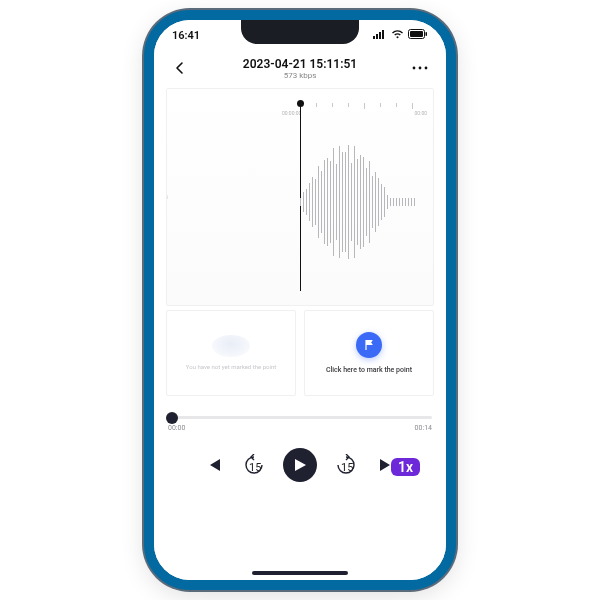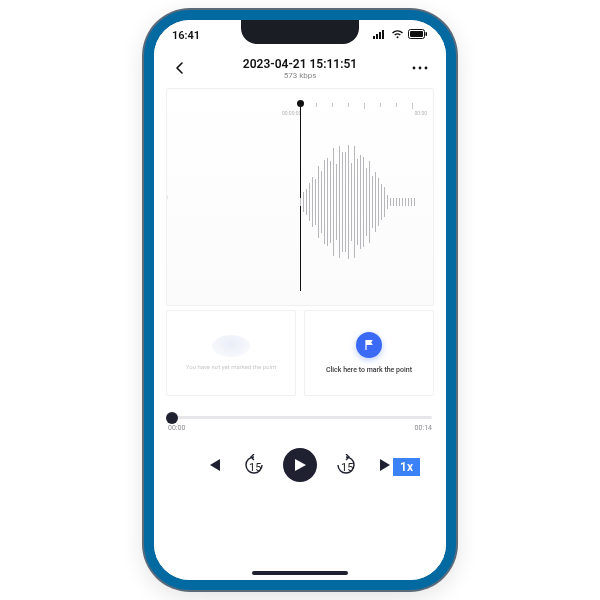--- a/index.html
+++ b/index.html
@@ -68,21 +68,21 @@
   .flag-btn { width:26px; height:26px; border-radius:50%; background:#3a6af6; display:flex; align-items:center; justify-content:center; box-shadow:0 2px 6px rgba(58,106,246,0.35); }
   .mark-txt { font-size:7px; color:#3b3b3f; margin-top:8px; font-weight:500; }
   .progress-wrap { margin-top:20px; padding:0 2px; }
   .track { position:relative; height:3px; background:#e7e7ea; border-radius:2px; }
   .thumb { position:absolute; left:0; top:50%; transform:translate(-2px,-50%); width:12px; height:12px; border-radius:50%; background:#1f2130; }
   .time-row { display:flex; justify-content:space-between; font-size:7px; color:#8b8b92; margin-top:5px; }
   .controls { display:flex; align-items:center; justify-content:center; gap:18px; margin-top:16px; }
   .ctrl { width:22px; height:22px; display:flex; align-items:center; justify-content:center; color:#1f2130; position:relative; }
   .ctrl svg { display:block; }
   .play { width:34px; height:34px; border-radius:50%; background:#1f2130; color:#fff; }
-  .speed-pill { position:absolute; right:14px; bottom:0; height:18px; padding:0 7px; border-radius:0; background:#3b82f6; color:#fff; font-size:12px; font-weight:600; display:flex; align-items:center; }
+  .speed-pill { position:absolute; right:14px; bottom:0; height:18px; padding:0 7px; border-radius:6px; background:#6d28d9; color:#fff; font-size:14px; font-weight:600; display:flex; align-items:center; }
   .controls-wrap { position:relative; height:44px; }
   .home-ind { position:absolute; bottom:5px; left:50%; transform:translateX(-50%); width:96px; height:4px; background:#1f2130; border-radius:3px; }
   .seek-lbl { position:absolute; font-size:11px; color:#222; }
 </style>
 </head>
 <body>
 
 <div class="phone">
 
   <div class="notch"></div>

